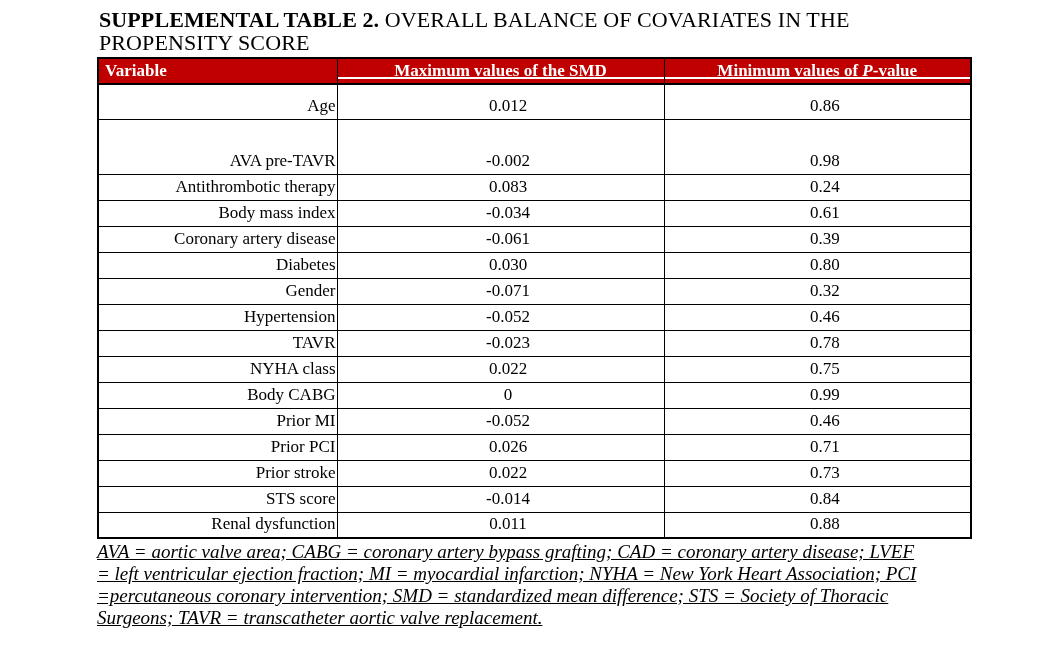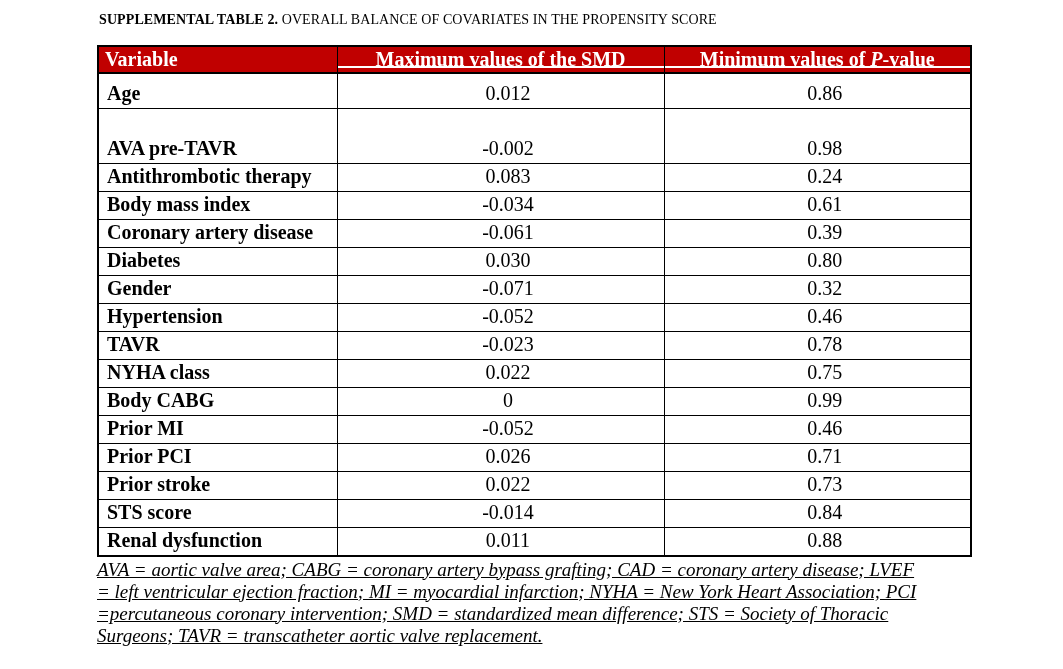--- a/index.html
+++ b/index.html
@@ -15,39 +15,39 @@
     overflow: hidden;
     position: relative;
   }
   .page {
     position: absolute;
     left: 97px;
     top: 8px;
     width: 873px;
   }
   .doc-title {
-    margin: 0 0 14px 2px;
+    margin: 0 0 3px 2px;
     max-width: 820px;
-    font-size: 14px;
+    font-size: 22px;
     line-height: 23px;
     letter-spacing: 0.1px;
   }
   .doc-title .tb {
     font-weight: bold;
   }
   table.cov-table {
     border-collapse: collapse;
     table-layout: fixed;
     width: 873px;
     border: 2px solid var(--table-border, #000);
   }
   .cov-table th,
   .cov-table td {
     border: 1px solid var(--table-border, #000);
-    font-size: 20px;
+    font-size: 17px;
     overflow: hidden;
   }
   .cov-table thead tr {
     height: 26px;
   }
   .cov-table thead th {
     background: var(--header-bg, #C00000);
     color: var(--header-text, #FFFFFF);
     font-weight: bold;
     vertical-align: middle;
@@ -62,23 +62,22 @@
   }
   .cov-table thead th.accent {
     box-shadow: inset 0 -4px 0 var(--header-bg, #C00000), inset 0 -6px 0 #FFFFFF;
   }
   .cov-table tbody td {
     vertical-align: bottom;
     padding-bottom: 3px;
     padding-left: 16px;
   }
   .cov-table td.var {
-    text-align: left;
-    padding-left: 8px;
-    font-weight: bold;
+    text-align: right;
+    padding-left: 18px;
   }
   .cov-table td.num {
     text-align: center;
   }
   .cov-table tbody tr {
     height: 26px;
   }
   .cov-table tbody tr.row-age {
     height: 35px;
   }

